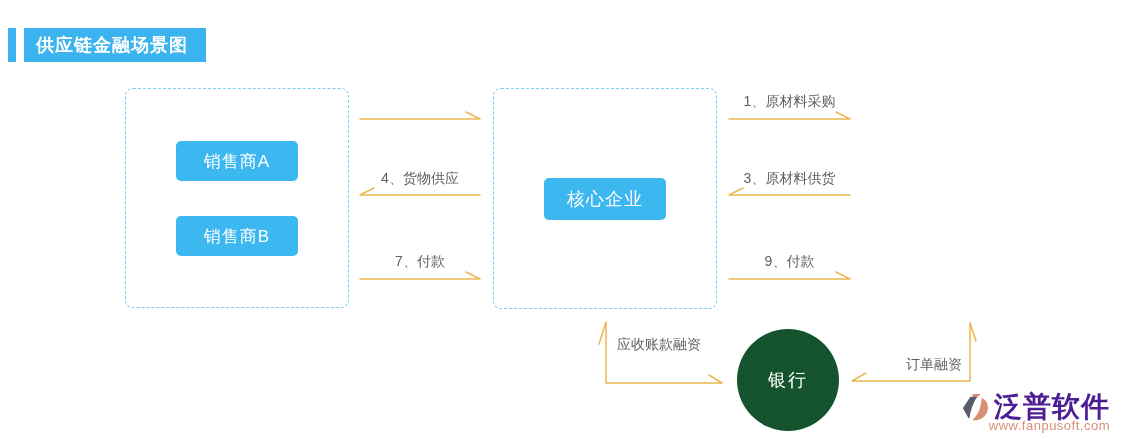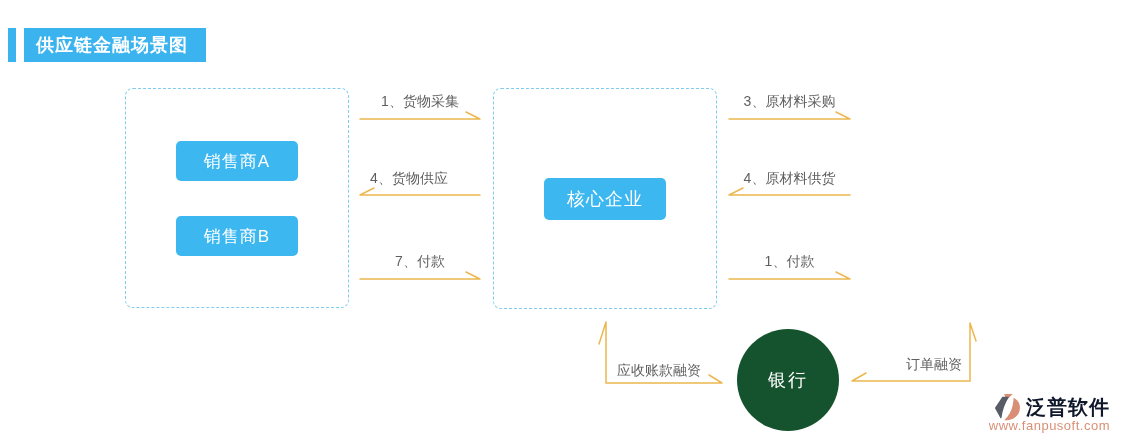--- a/index.html
+++ b/index.html
@@ -34,21 +34,21 @@
   .bank{
     position:absolute;left:737px;top:329px;width:102px;height:102px;border-radius:50%;
     background:#14532d;color:#ffffff;font-size:18px;letter-spacing:2px;
     display:flex;align-items:center;justify-content:center;
   }
   .logo{
     position:absolute;top:393px;right:13px;
     display:flex;flex-direction:column;align-items:flex-end;
   }
   .logo-row{display:flex;align-items:flex-start;gap:3px;}
-  .logo-name{color:#0f172a;font-size:20px;font-weight:bold;line-height:28px;letter-spacing:1px;}
+  .logo-name{color:#4c1d95;font-size:28px;font-weight:bold;line-height:28px;letter-spacing:1px;}
   .logo-url{color:#d98f75;font-size:13px;font-weight:normal;margin-top:-4px;letter-spacing:0.5px;line-height:14px;}
 </style>
 </head>
 <body>
 
 <div class="stage">
 
   <div class="accent-bar"></div>
   <div class="title-badge">供应链金融场景图</div>
 
@@ -76,27 +76,26 @@
   <div class="group-box box-center">
     <div class="node">核心企业</div>
   </div>
 
   <div class="group-box box-left">
     <div class="node" style="top:52px">销售商A</div>
     <div class="node" style="top:127px">销售商B</div>
   </div>
 
 
-  <div class="flow-label" style="left:360px;top:93px;width:120px">1、货物采集</div>
-  <div class="flow-label" style="left:349px;top:170px;width:120px">4、货物供应</div>
+  <div class="flow-label" style="left:360px;top:170px;width:120px">4、货物供应</div>
   <div class="flow-label" style="left:360px;top:253px;width:120px">7、付款</div>
-  <div class="flow-label" style="left:729px;top:93px;width:121px">3、原材料采购</div>
-  <div class="flow-label" style="left:729px;top:170px;width:121px">4、原材料供货</div>
-  <div class="flow-label" style="left:729px;top:253px;width:121px">1、付款</div>
-  <div class="flow-label" style="left:600px;top:362px;width:118px">应收账款融资</div>
+  <div class="flow-label" style="left:729px;top:93px;width:121px">1、原材料采购</div>
+  <div class="flow-label" style="left:729px;top:170px;width:121px">3、原材料供货</div>
+  <div class="flow-label" style="left:729px;top:253px;width:121px">9、付款</div>
+  <div class="flow-label" style="left:600px;top:336px;width:118px">应收账款融资</div>
   <div class="flow-label" style="left:878px;top:356px;width:112px">订单融资</div>
 
   <div class="bank">银行</div>
 
   <div class="logo">
     <div class="logo-row">
       <span style="display:inline-block;width:30px;height:30px;">
         <svg viewBox="0 0 32 32" width="30" height="30">
           <path fill="#d98f75" d="M12 1 L21 1 L14 8 Z"></path>
           <path fill="#575c66" d="M10 4 L17 4 C13 11 10 18 9 27 L8 27 L2 16 Z"></path>

